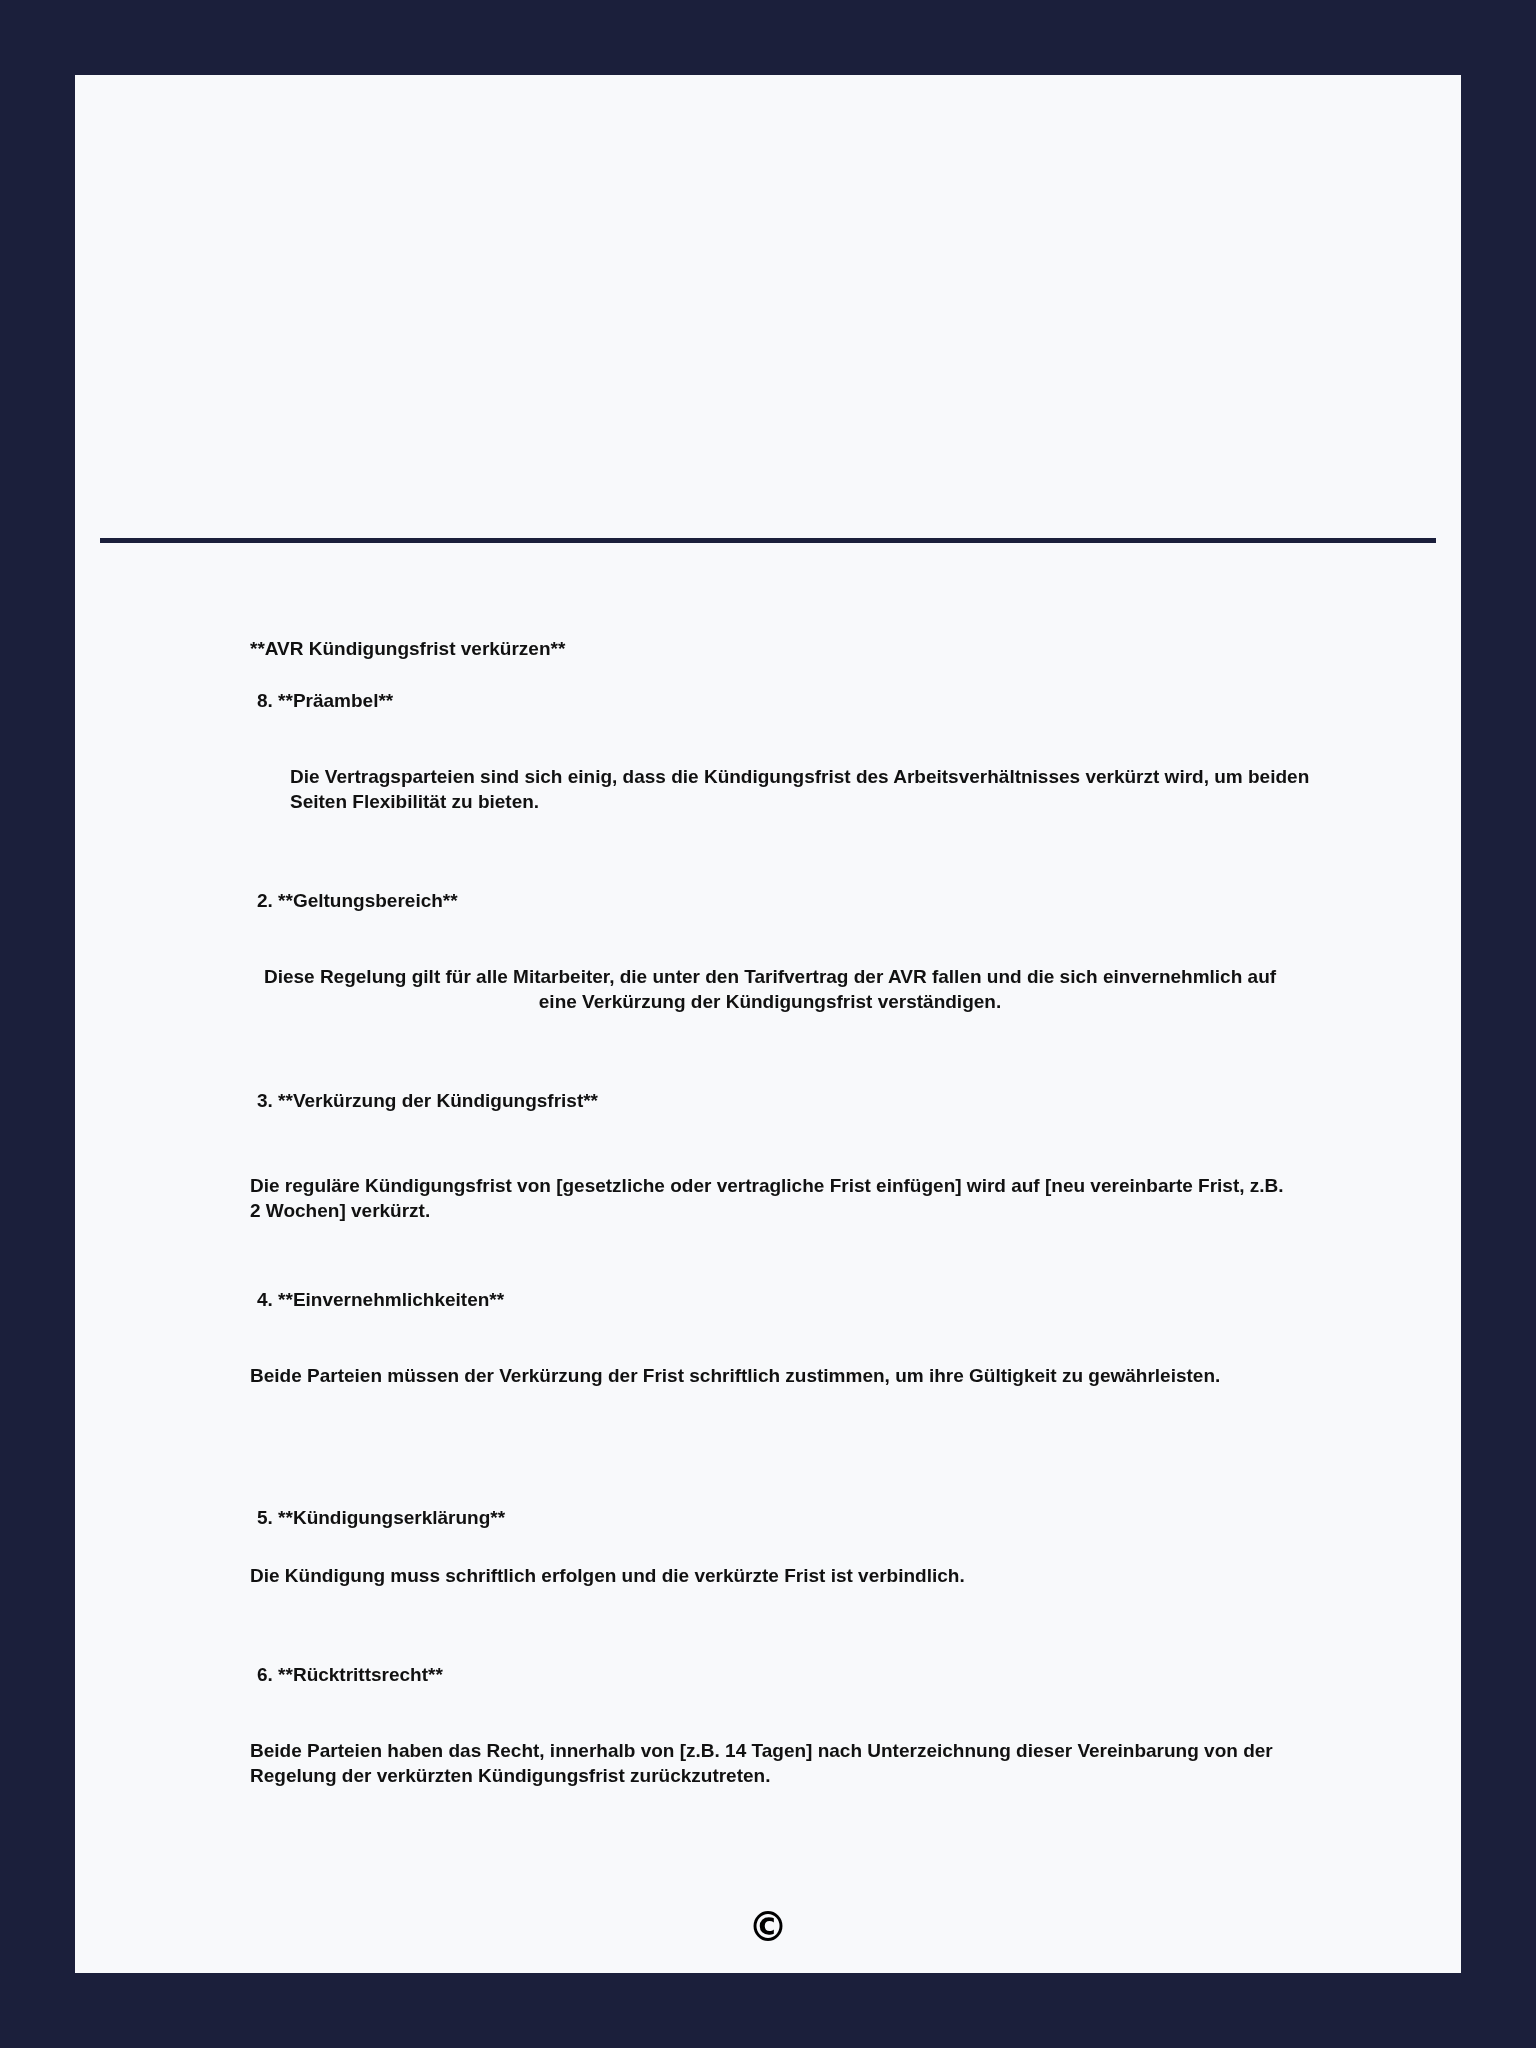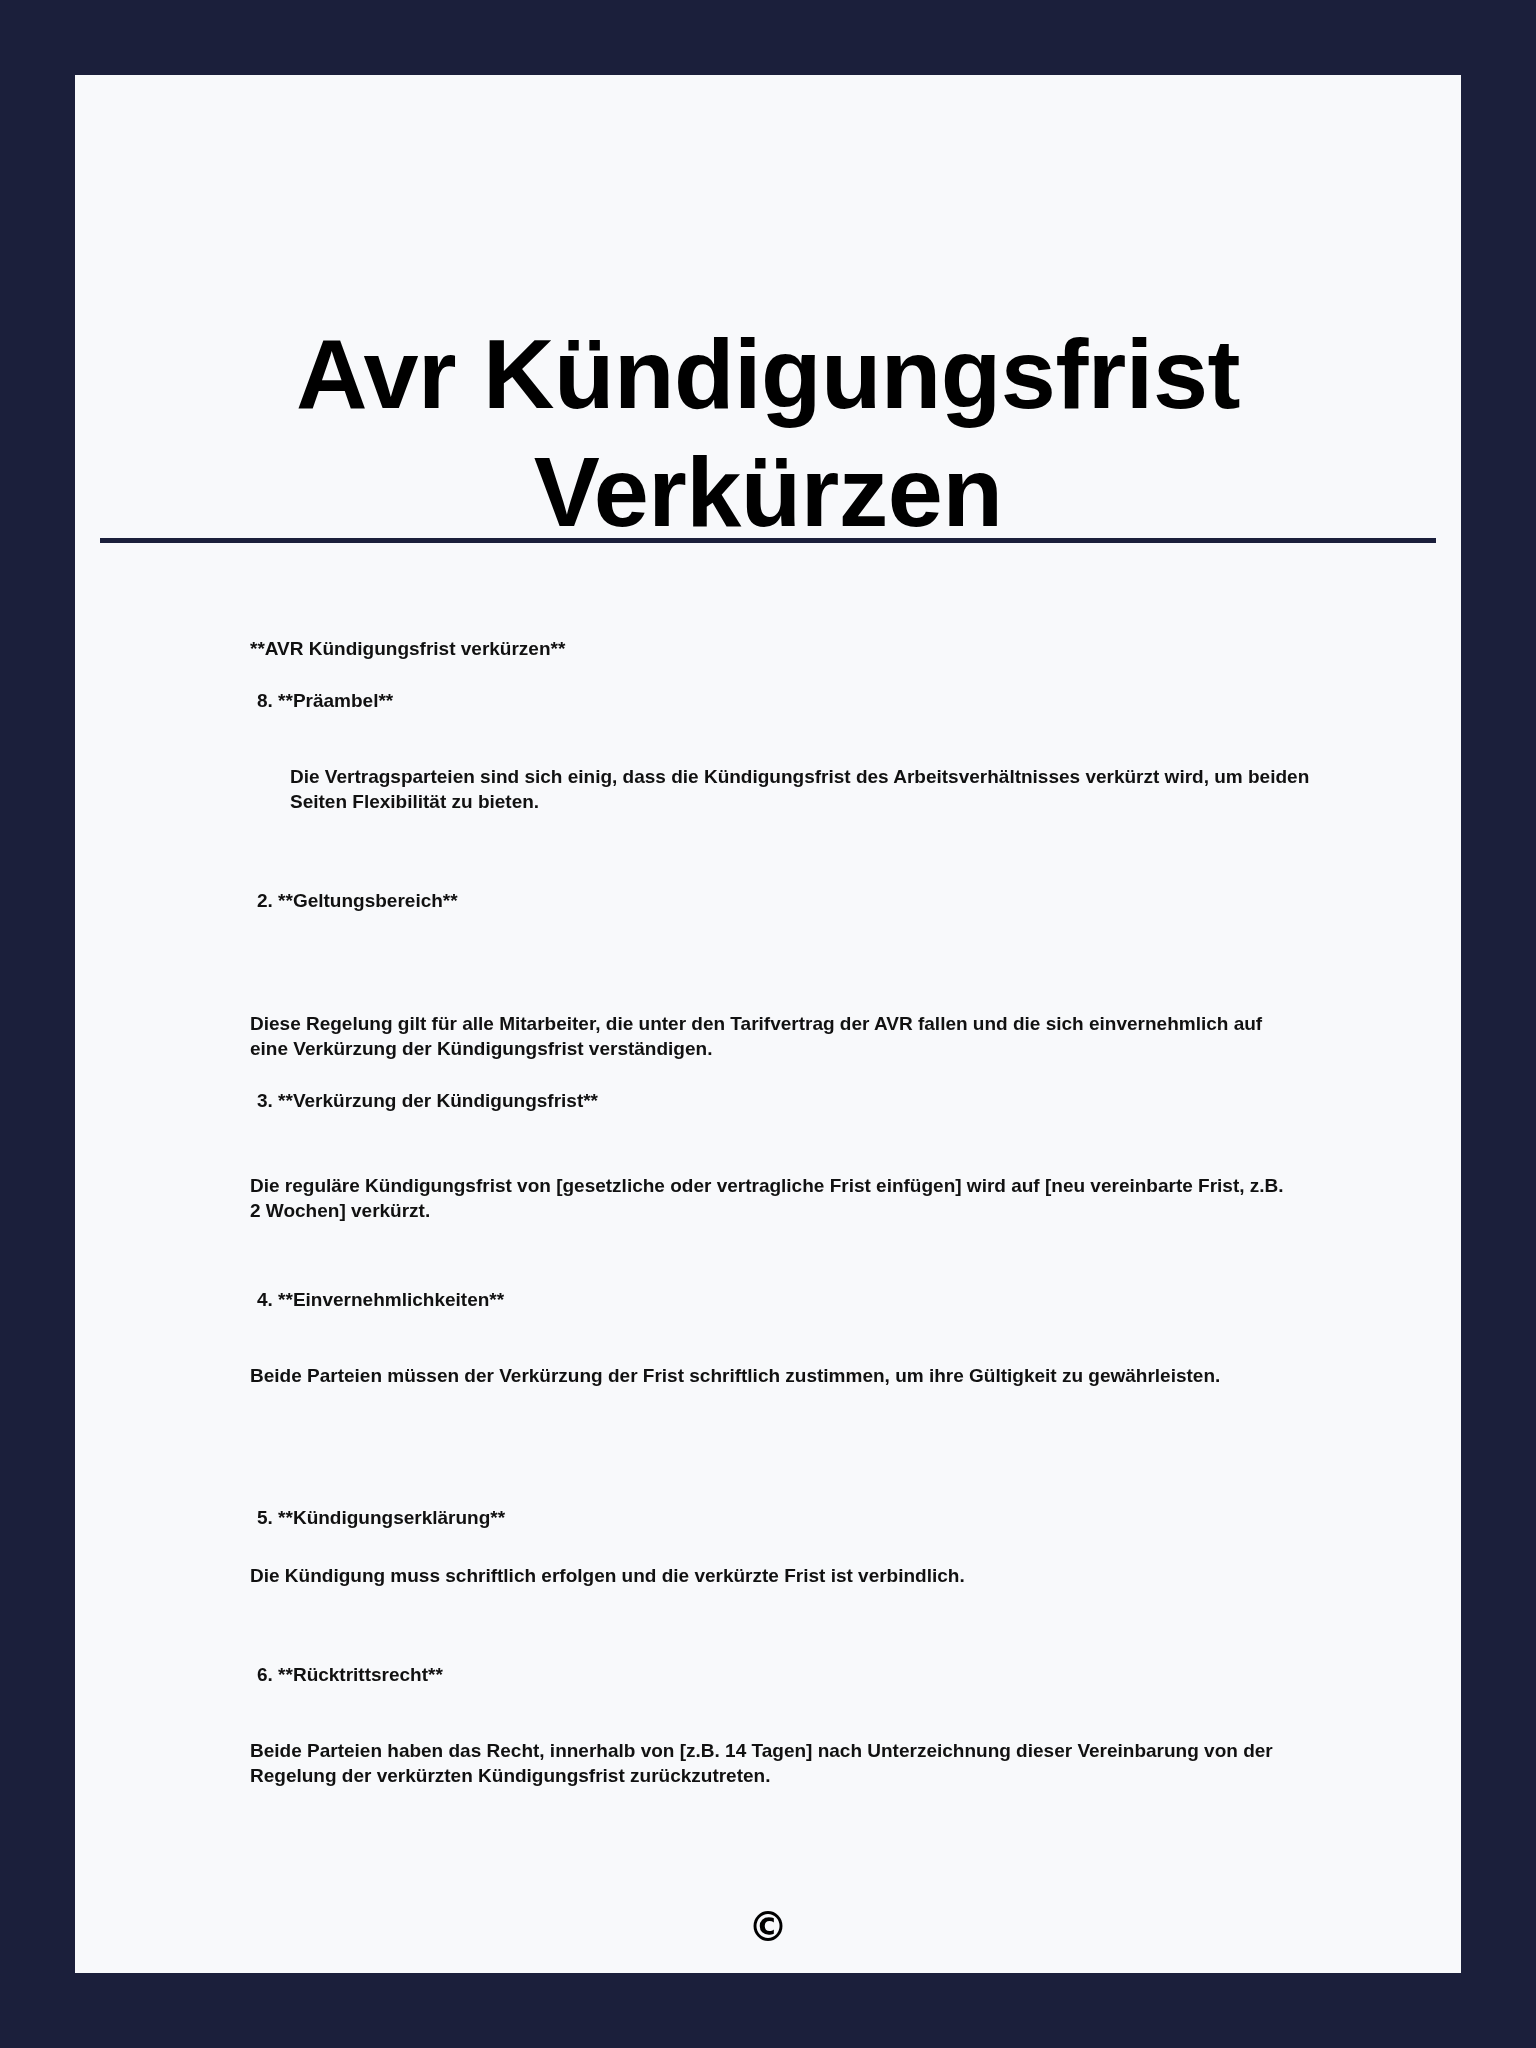--- a/index.html
+++ b/index.html
@@ -78,35 +78,31 @@
       line-height: 50px;
       font-weight: bold;
       color: #000000;
     }
   </style>
 </head>
 <body>
 
 <div class="page">
 
-  <h1 class="title">
-    <span class="line">Avr Kündigungsfrist</span>
-    <span class="line">Verkürzen</span>
-  </h1>
 
   <div class="divider"></div>
 
   <div class="content">
     <p class="line-item doc-heading" style="top:514px;margin-top:47px;">**AVR Kündigungsfrist verkürzen**</p>
 
     <p class="line-item section-heading" style="top:613px;">8. **Präambel**</p>
     <p class="line-item" style="top:689px;margin-left:40px;">Die Vertragsparteien sind sich einig, dass die Kündigungsfrist des Arbeitsverhältnisses verkürzt wird, um beiden Seiten Flexibilität zu bieten.</p>
 
     <p class="line-item section-heading" style="top:813px;">2. **Geltungsbereich**</p>
-    <p class="line-item" style="top:936px;">Diese Regelung gilt für alle Mitarbeiter, die unter den Tarifvertrag der AVR fallen und die sich einvernehmlich auf eine Verkürzung der Kündigungsfrist verständigen.</p>
+    <p class="line-item" style="top:889px;text-align:center;">Diese Regelung gilt für alle Mitarbeiter, die unter den Tarifvertrag der AVR fallen und die sich einvernehmlich auf eine Verkürzung der Kündigungsfrist verständigen.</p>
 
     <p class="line-item section-heading" style="top:1013px;">3. **Verkürzung der Kündigungsfrist**</p>
     <p class="line-item" style="top:1088px;margin-top:10px;">Die reguläre Kündigungsfrist von [gesetzliche oder vertragliche Frist einfügen] wird auf [neu vereinbarte Frist, z.B. 2 Wochen] verkürzt.</p>
 
     <p class="line-item section-heading" style="top:1212px;">4. **Einvernehmlichkeiten**</p>
     <p class="line-item" style="top:1288px;">Beide Parteien müssen der Verkürzung der Frist schriftlich zustimmen, um ihre Gültigkeit zu gewährleisten.</p>
 
     <p class="line-item section-heading" style="top:1412px;margin-top:18px;">5. **Kündigungserklärung**</p>
     <p class="line-item" style="top:1488px;">Die Kündigung muss schriftlich erfolgen und die verkürzte Frist ist verbindlich.</p>
 

